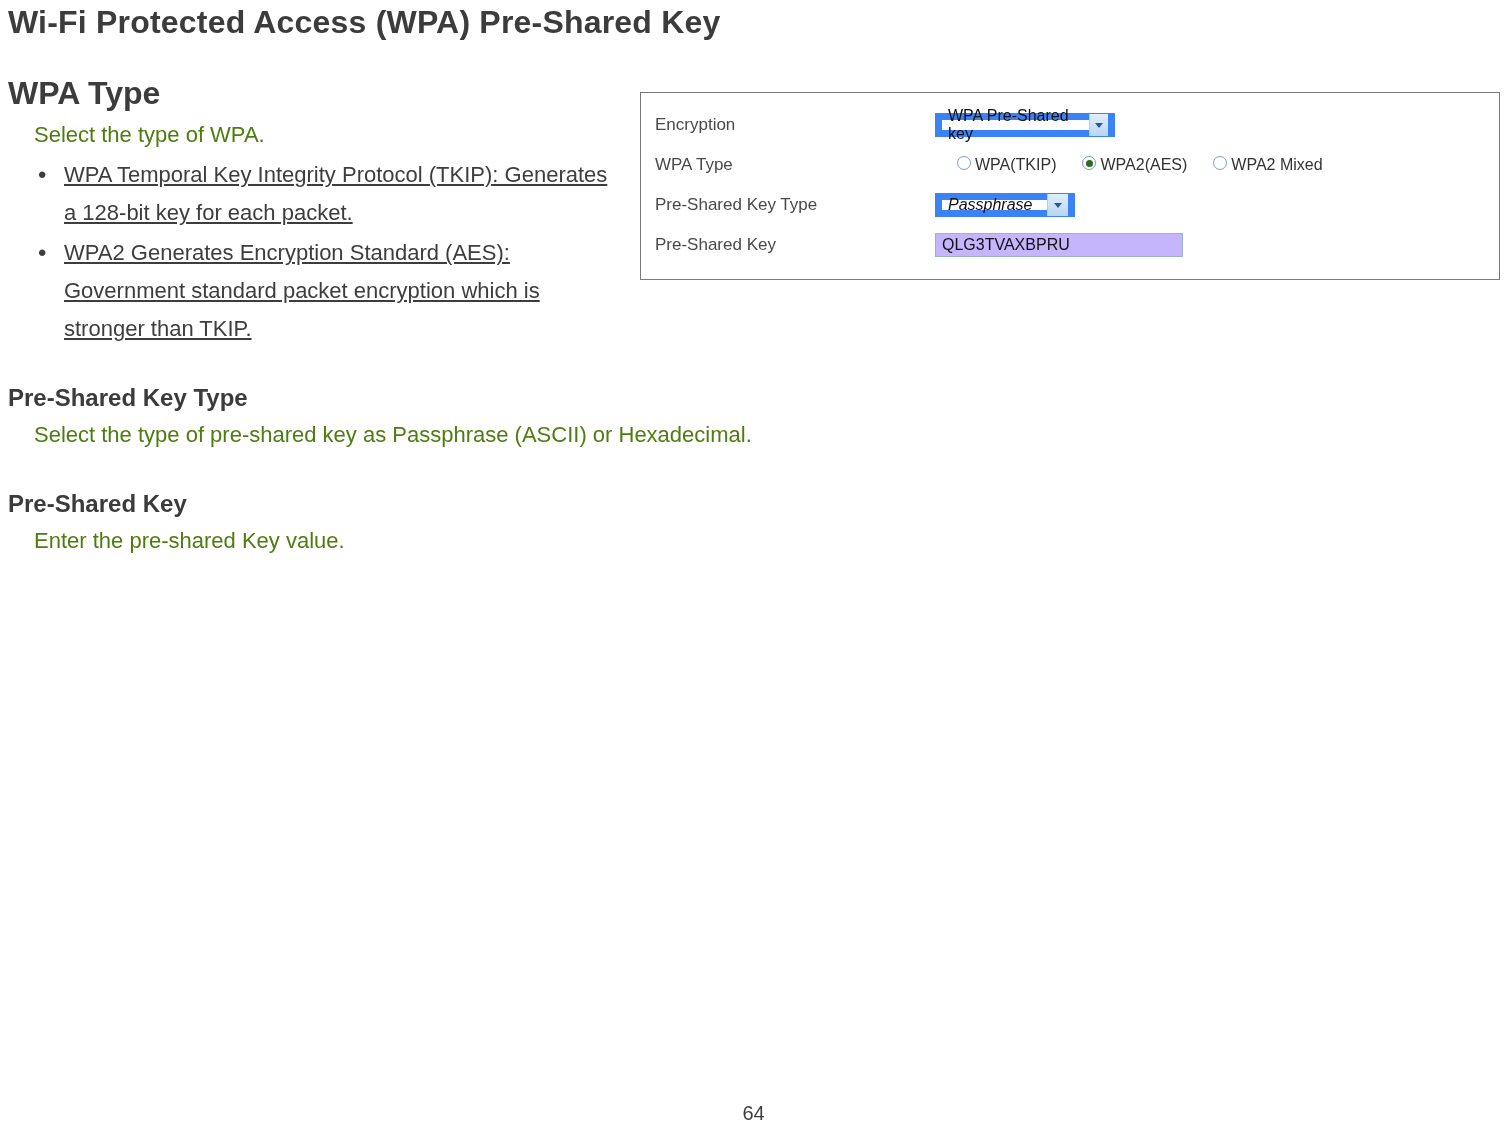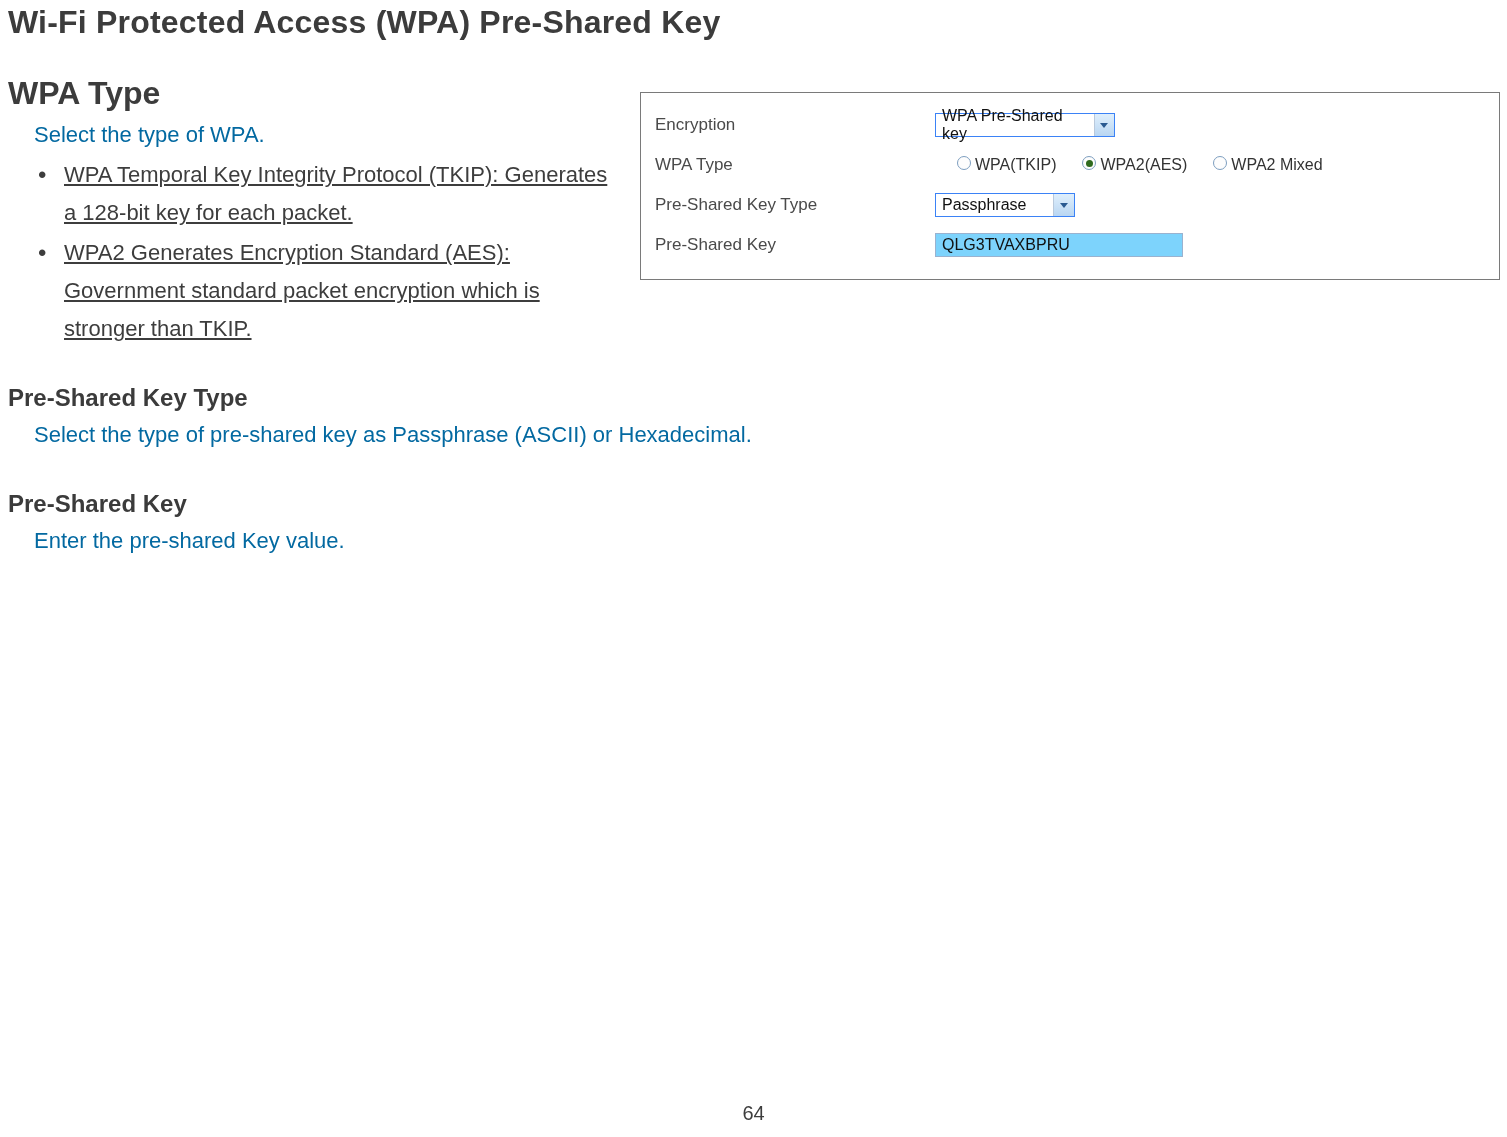--- a/index.html
+++ b/index.html
@@ -41,21 +41,21 @@
     margin: 36px 0 0 0;
     font-size: 24px;
     font-weight: 700;
     color: #3b3b3b;
     font-stretch: condensed;
   }
   p.body {
     margin: 4px 0 0 26px;
     font-size: 22px;
     line-height: 38px;
-    color: #0369a1;
+    color: #4d7c0f;
     font-stretch: condensed;
   }
   ul.bullets {
     margin: 2px 0 0 26px;
     padding: 0;
     list-style: none;
   }
   ul.bullets li {
     position: relative;
     padding-left: 30px;
@@ -104,21 +104,21 @@
   .panel .row .control {
     flex: 1;
     display: flex;
     align-items: center;
     gap: 18px;
   }
   .select-box {
     display: inline-flex;
     align-items: center;
     height: 24px;
-    border: 1px solid #3b82f6;
+    border: 7px solid #3b82f6;
     background: #fff;
     font-size: 16px;
     color: #111;
     box-sizing: border-box;
   }
   .select-box .select-text {
     padding: 0 6px;
   }
   .select-box .dd-btn {
     width: 20px;
@@ -129,21 +129,21 @@
     align-items: center;
     justify-content: center;
   }
   .select-box .dd-btn .tri {
     width: 0; height: 0;
     border-left: 4px solid transparent;
     border-right: 4px solid transparent;
     border-top: 5px solid #2a5a91;
   }
   .select-enc { width: 180px; }
-  .select-psk { width: 140px; justify-content: space-between; }
+  .select-psk { width: 140px; justify-content: space-between; font-style: italic; }
 
   .radio-opt {
     display: inline-flex;
     gap: 4px;
   }
   .radio {
     width: 14px; height: 14px;
     border: 1px solid #7d9ec0;
     border-radius: 50%;
     background: #fdfdfd;
@@ -158,21 +158,21 @@
     border-radius: 50%;
     background: #2f6a1e;
   }
   .radio-label {
     color: #333;
     font-size: 16px;
   }
   .text-input {
     height: 24px;
     border: 1px solid #9ab2cf;
-    background: #7dd3fc;
+    background: #c4b5fd;
     box-sizing: border-box;
     font-size: 16px;
     color: #111;
     padding: 0 6px;
     display: inline-flex;
     align-items: center;
     width: 248px;
   }
 
   .page-number {

